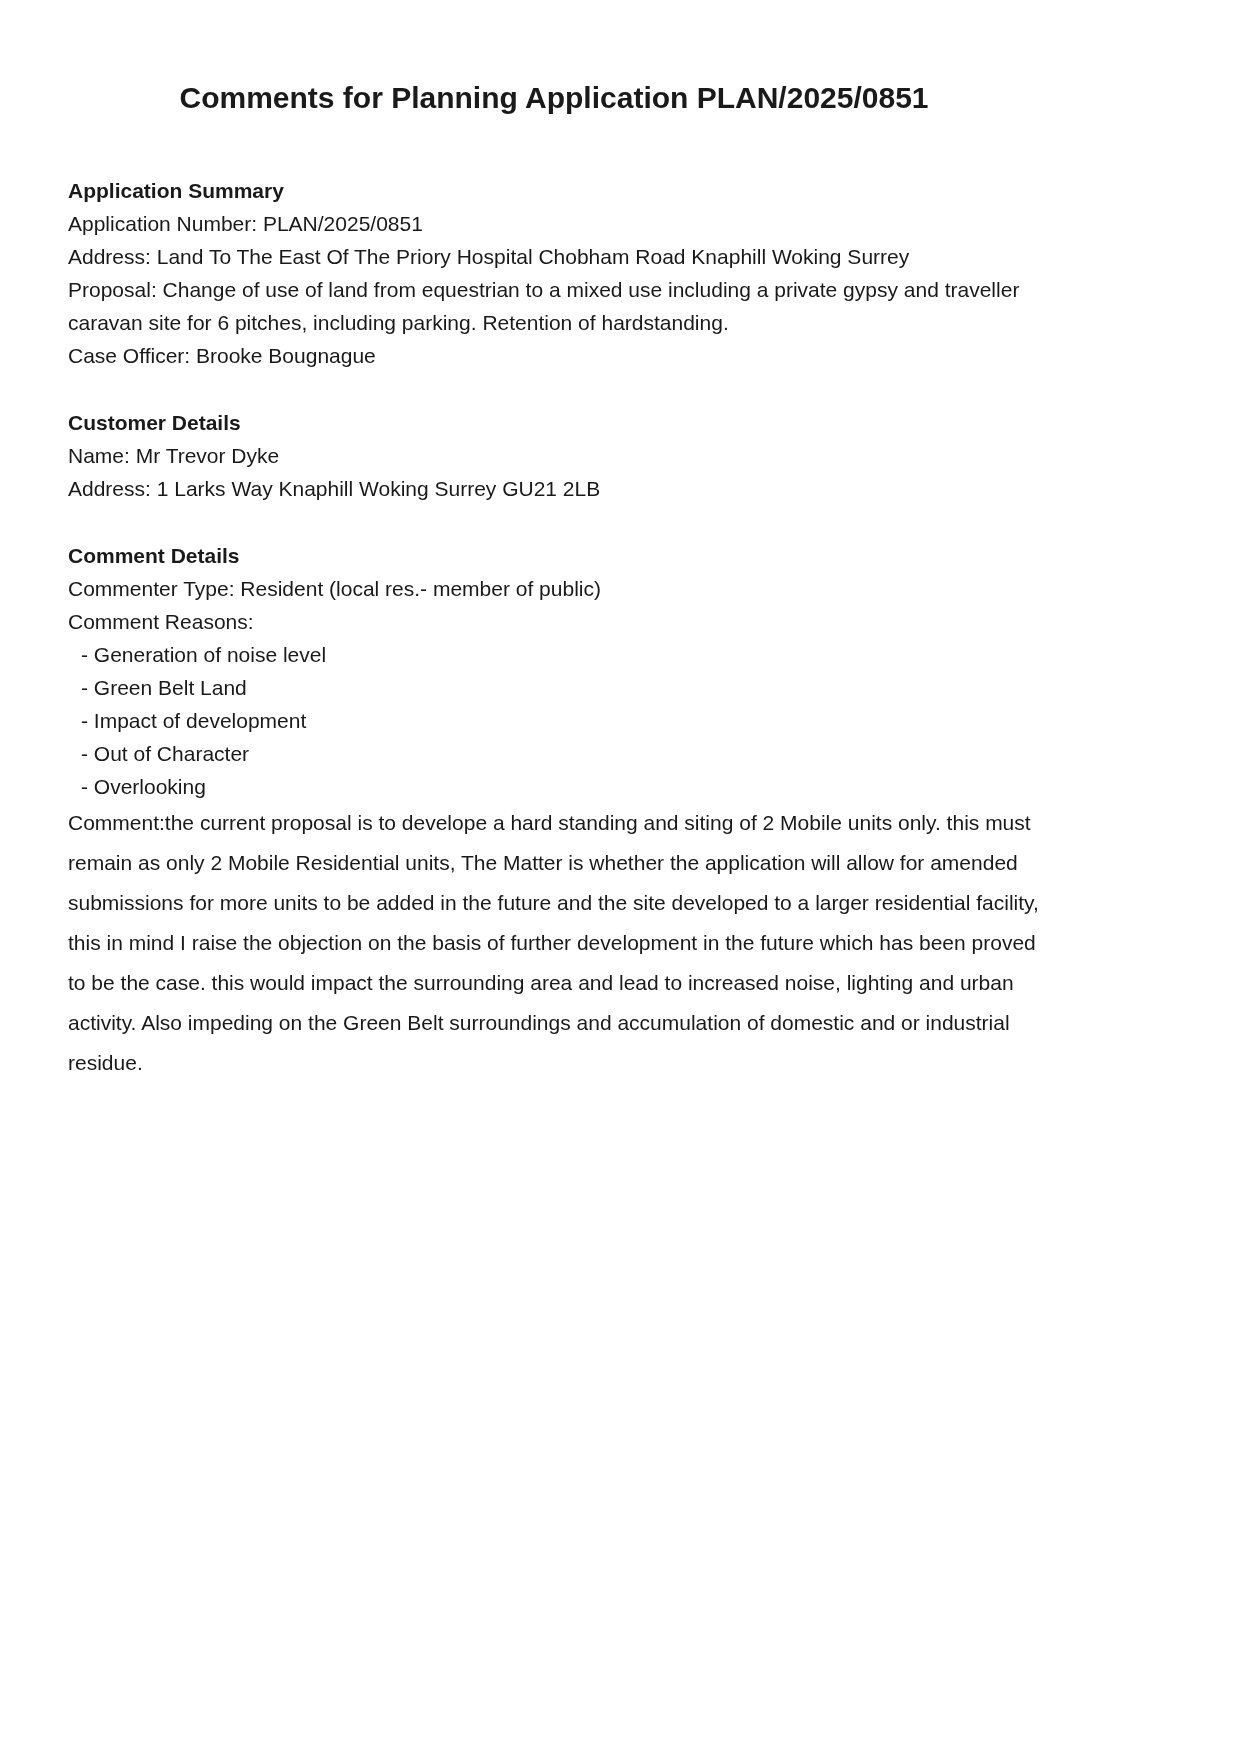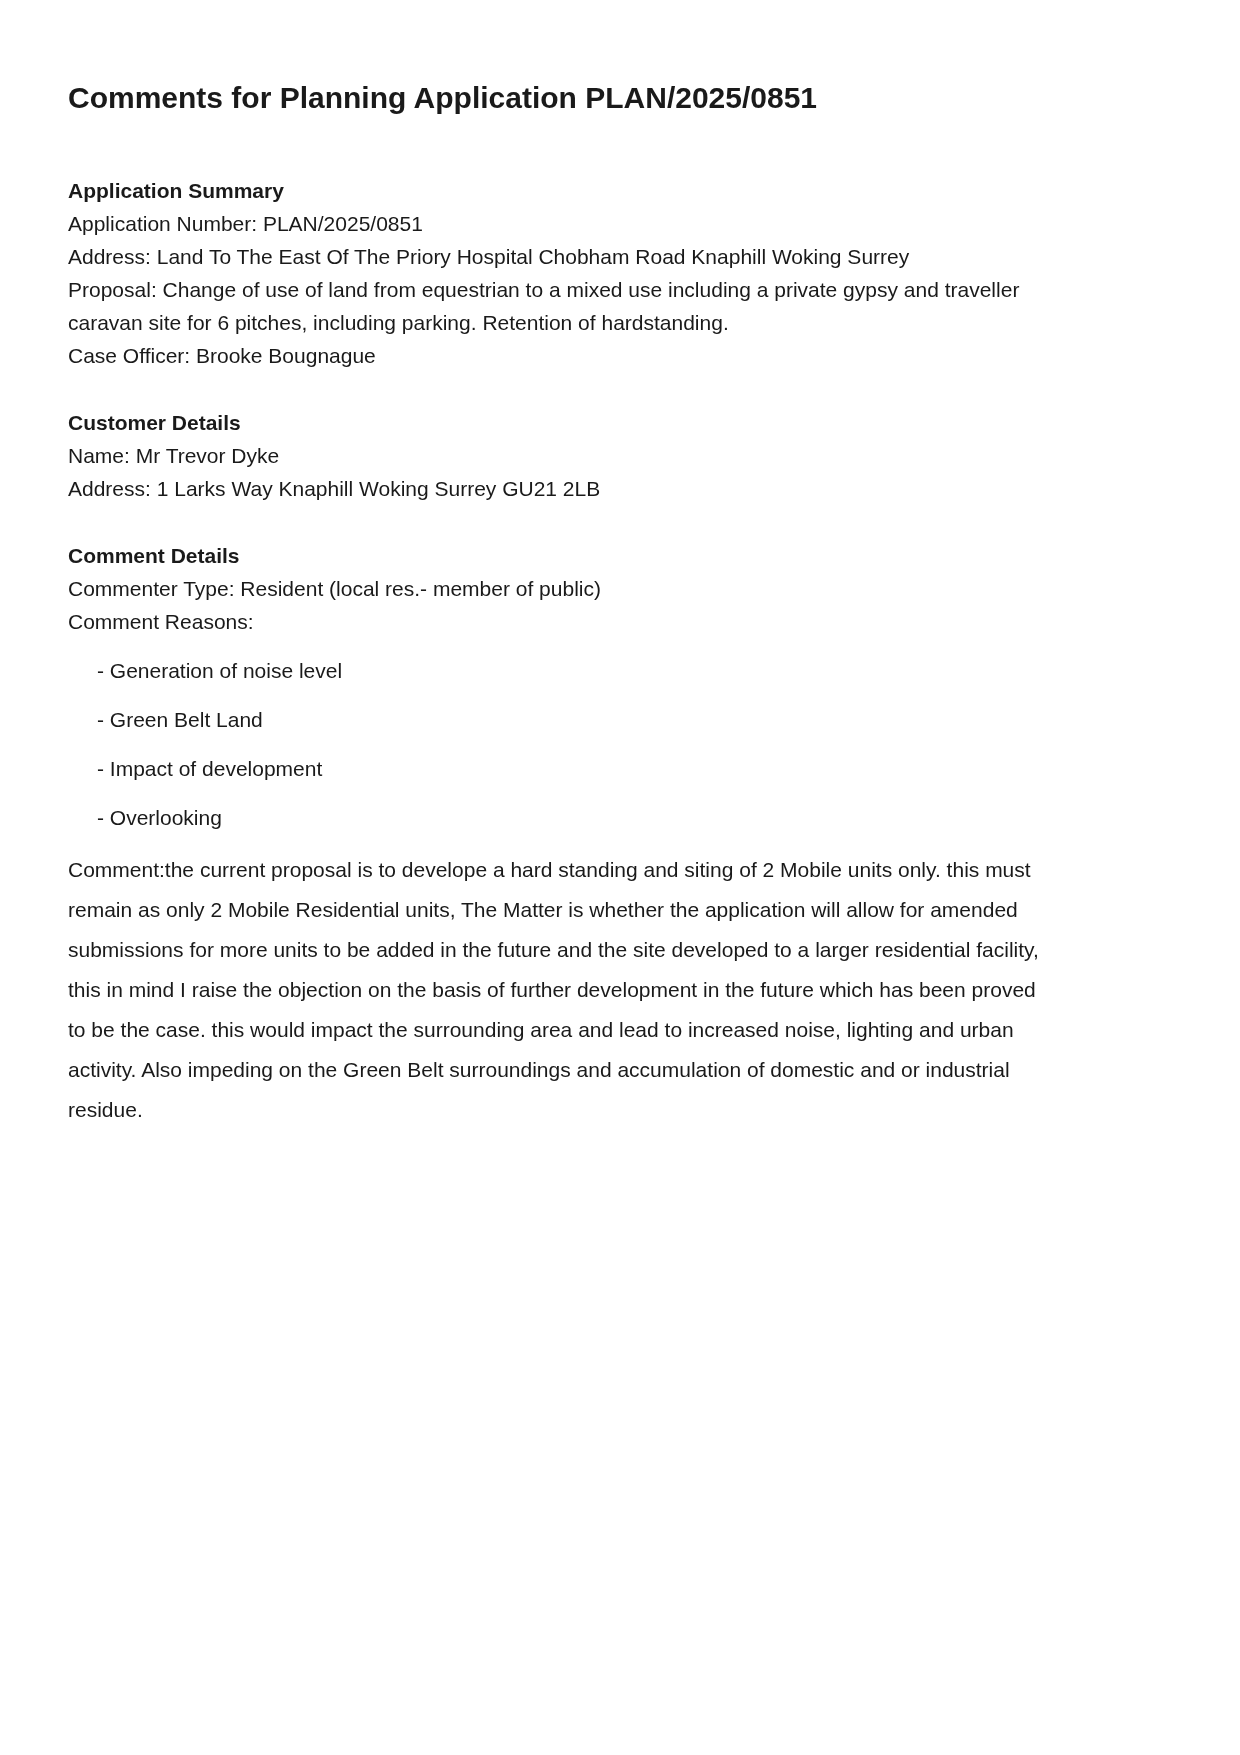--- a/index.html
+++ b/index.html
@@ -19,21 +19,21 @@
     width: 1240px;
     height: 1755px;
     padding: 80px 0 0 68px;
   }
   .content {
     width: 972px;
   }
   .doc-title {
     font-size: 30px;
     font-weight: bold;
-    text-align: left;
+    text-align: center;
     color: #1a1a1a;
     margin: 0 0 58px 0;
     line-height: 1.2;
   }
   .section {
     margin-top: 34px;
   }
   .section:first-of-type {
     margin-top: 0;
   }
@@ -44,21 +44,21 @@
     margin: 0;
   }
   .line {
     font-size: 21px;
     line-height: 33px;
     margin: 0;
   }
   .reason-line {
     font-size: 21px;
     line-height: 33px;
-    margin: 16px;
+    margin: 0;
     padding-left: 13px;
   }
   .comment-paragraph {
     font-size: 21px;
     line-height: 40px;
     margin: 0;
   }
 </style>
 </head>
 <body>
@@ -82,18 +82,19 @@
       <p class="line">Address: 1 Larks Way Knaphill Woking Surrey GU21 2LB</p>
     </div>
 
     <div class="section">
       <p class="section-heading">Comment Details</p>
       <p class="line">Commenter Type: Resident (local res.- member of public)</p>
       <p class="line">Comment Reasons:</p>
       <p class="reason-line">- Generation of noise level</p>
       <p class="reason-line">- Green Belt Land</p>
       <p class="reason-line">- Impact of development</p>
+      <p class="reason-line">- Out of Character</p>
       <p class="reason-line">- Overlooking</p>
       <p class="comment-paragraph">Comment:the current proposal is to develope a hard standing and siting of 2 Mobile units only. this must remain as only 2 Mobile Residential units, The Matter is whether the application will allow for amended submissions for more units to be added in the future and the site developed to a larger residential facility, this in mind I raise the objection on the basis of further development in the future which has been proved to be the case. this would impact the surrounding area and lead to increased noise, lighting and urban activity. Also impeding on the Green Belt surroundings and accumulation of domestic and or industrial residue.</p>
     </div>
 
   </div>
 </div>
 
 </body></html>

